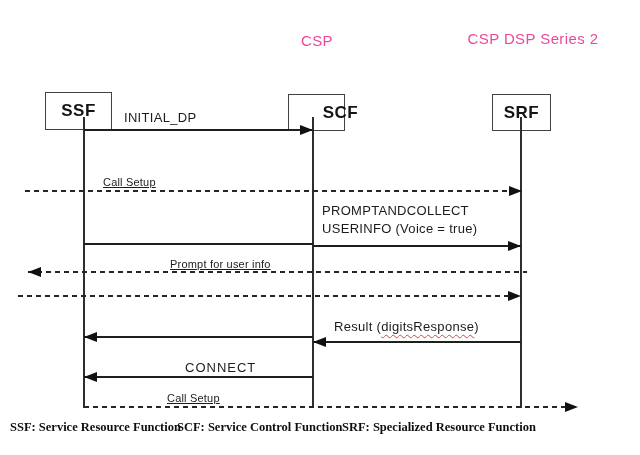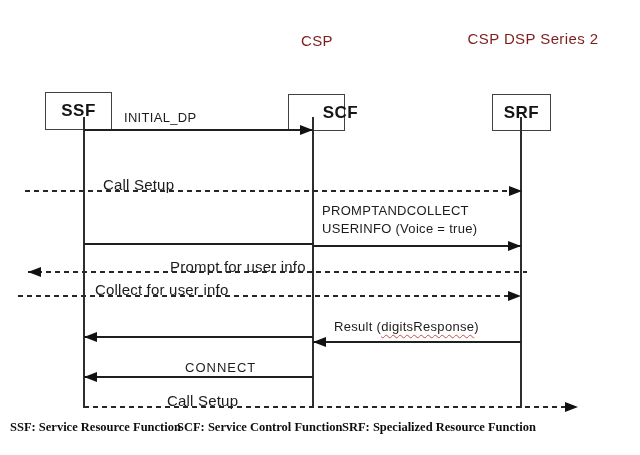--- a/index.html
+++ b/index.html
@@ -1,35 +1,35 @@
 <!DOCTYPE html>
 <html><head>
 <meta charset="utf-8">
 <style>
   html,body{margin:0;padding:0;background:#fff;}
   .stage{
     position:relative;width:640px;height:455px;background:#ffffff;
     font-family:"Liberation Sans",sans-serif;color:#1a1a1a;overflow:hidden;
   }
-  .hdr{position:absolute;font-size:15px;color:#7f1d1d;text-align:center;letter-spacing:.4px;}
+  .hdr{position:absolute;font-size:15px;color:#ec4899;text-align:center;letter-spacing:.4px;}
   .actor-box{
     position:absolute;background:#fff;border:1.5px solid #424242;
     display:flex;align-items:center;justify-content:center;
     font-size:17px;font-weight:600;letter-spacing:.5px;color:#141414;box-sizing:border-box;margin-top:32px;
   }
   .lifeline{position:absolute;width:1.5px;background:#2e2e2e;}
   .sline{position:absolute;height:1.5px;background:#1f1f1f;}
   .dline{position:absolute;height:1.8px;
     background:repeating-linear-gradient(90deg,#262626 0 5px,transparent 5px 9px);}
   .ah-r{position:absolute;width:0;height:0;
     border-left:13px solid #111;border-top:5px solid transparent;border-bottom:5px solid transparent;}
   .ah-l{position:absolute;width:0;height:0;
     border-right:13px solid #111;border-top:5px solid transparent;border-bottom:5px solid transparent;}
   .msg{position:absolute;font-size:13px;letter-spacing:.3px;color:#1c1c1c;white-space:nowrap;}
-  .msg-sm{position:absolute;font-size:15px;letter-spacing:.2px;color:#1c1c1c;white-space:nowrap;}
+  .msg-sm{position:absolute;font-size:11px;letter-spacing:.2px;color:#1c1c1c;white-space:nowrap;text-decoration:underline;}
   .squiggle{
     text-decoration:underline;text-decoration-style:wavy;
     text-decoration-color:#c0504d;text-decoration-thickness:1px;text-underline-offset:3px;
   }
   .footer-item{
     position:absolute;top:420px;font-family:"Liberation Serif",serif;
     font-weight:bold;font-size:12.5px;color:#0f0f0f;white-space:nowrap;
   }
 </style>
 </head>
@@ -59,21 +59,20 @@
   <div class="msg" style="left:322px;top:203px;">PROMPTANDCOLLECT</div>
   <div class="msg" style="left:322px;top:221px;">USERINFO (Voice = true)</div>
   <div class="sline" style="left:84px;top:243px;width:229px;"></div>
   <div class="sline" style="left:313px;top:245px;width:208px;"></div>
   <div class="ah-r" style="left:508px;top:241px;"></div>
 
   <div class="msg-sm" style="left:170px;top:258px;">Prompt for user info</div>
   <div class="dline" style="left:28px;top:271px;width:499px;"></div>
   <div class="ah-l" style="left:28px;top:267px;"></div>
 
-  <div class="msg-sm" style="left:95px;top:281px;">Collect for user info</div>
   <div class="dline" style="left:18px;top:295px;width:503px;"></div>
   <div class="ah-r" style="left:508px;top:291px;"></div>
 
   <div class="msg" style="left:322px;top:319px;margin-left:12px;">
     <span>Result (</span><span class="squiggle">digitsResponse</span><span>)</span>
   </div>
   <div class="sline" style="left:84px;top:336px;width:229px;"></div>
   <div class="ah-l" style="left:84px;top:332px;"></div>
   <div class="sline" style="left:313px;top:341px;width:208px;"></div>
   <div class="ah-l" style="left:313px;top:337px;"></div>

